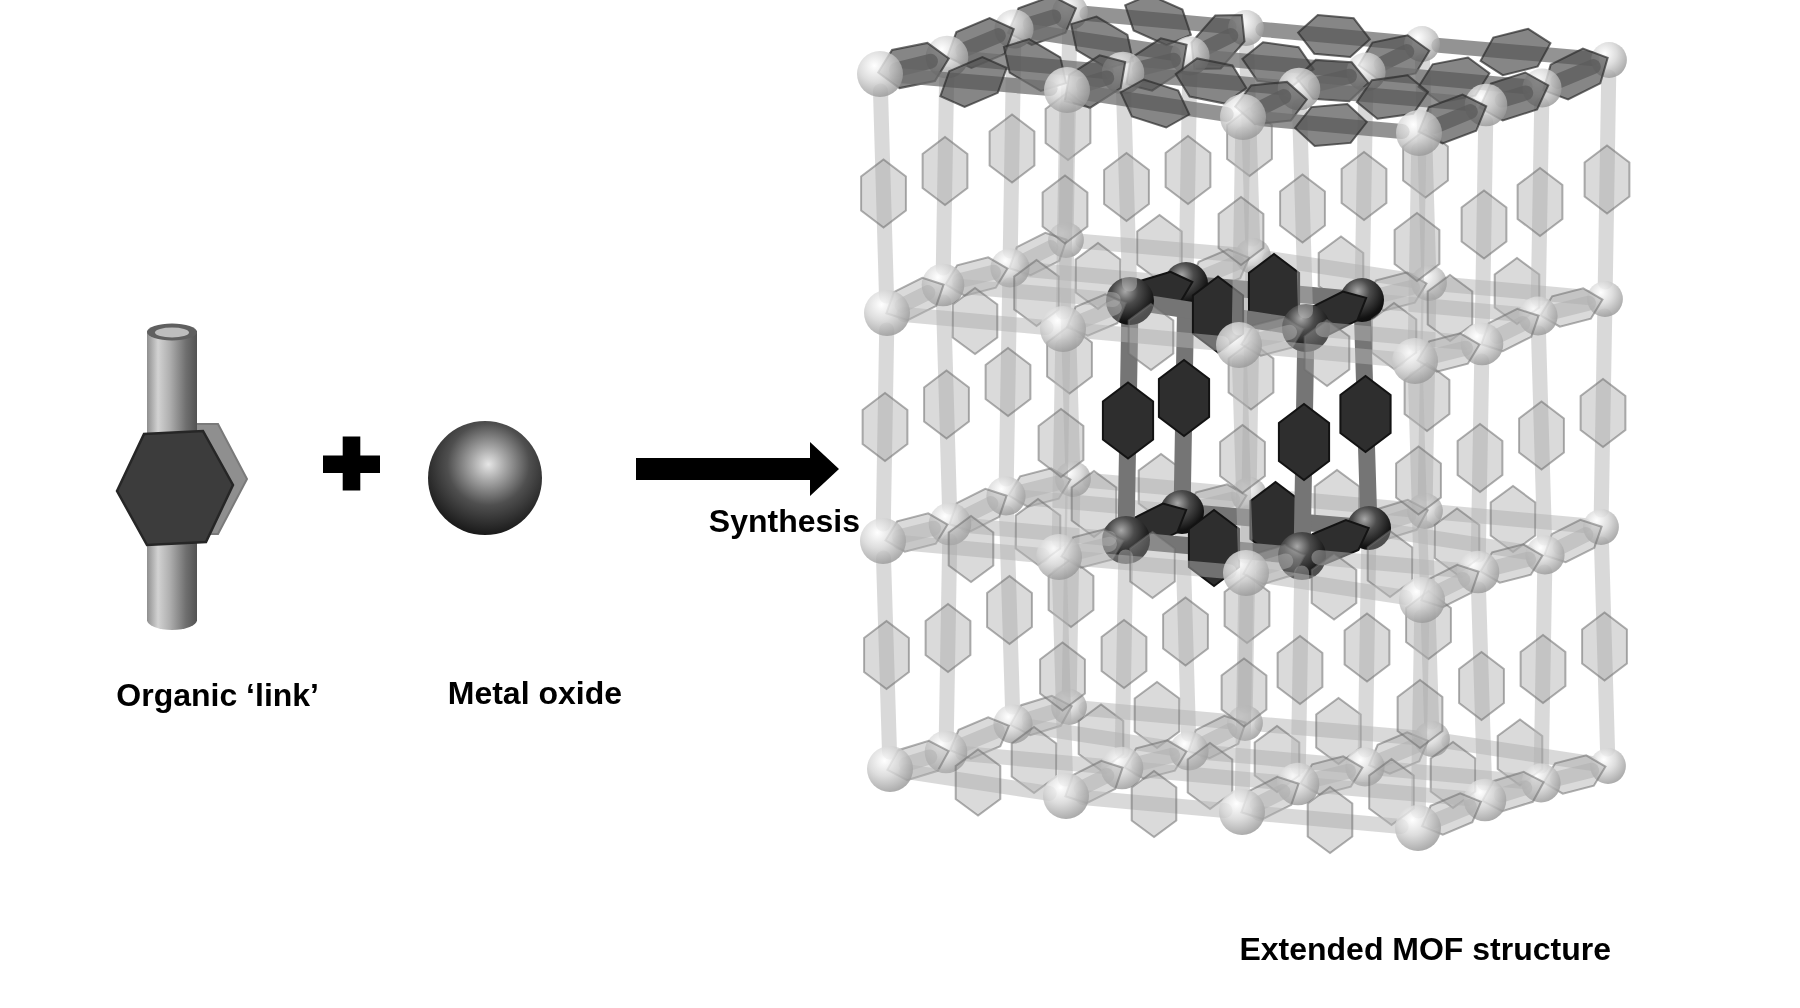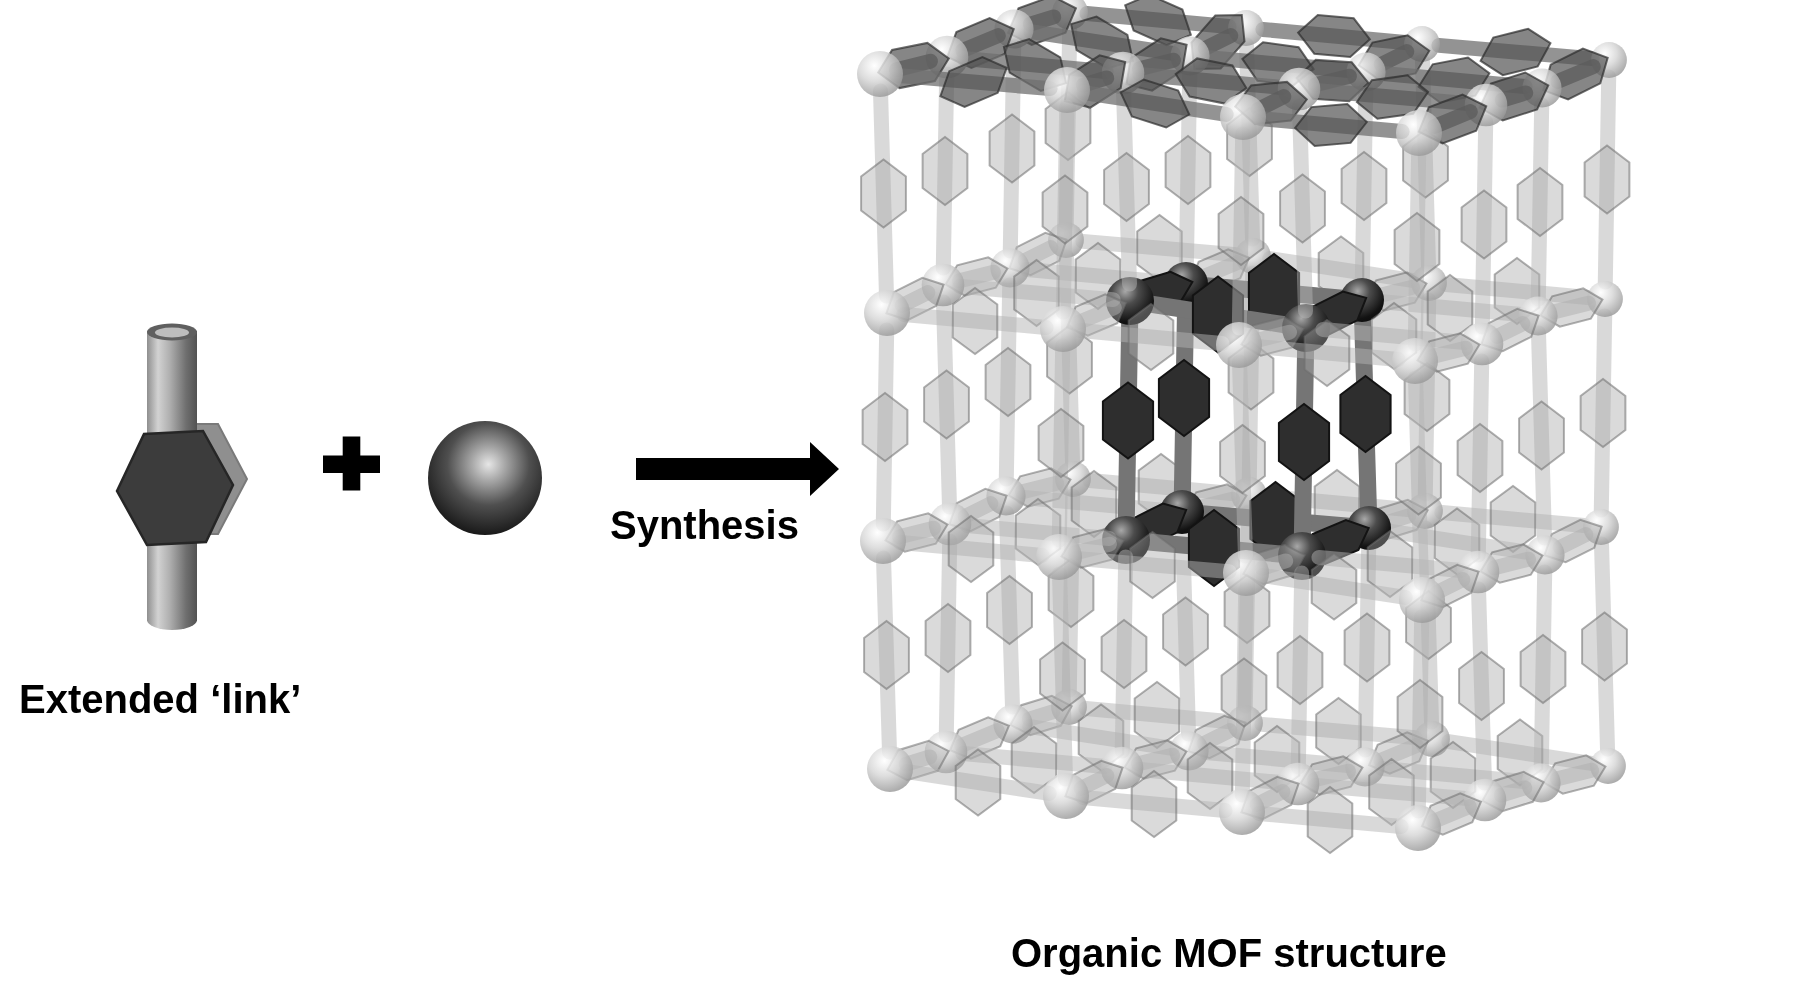--- a/index.html
+++ b/index.html
@@ -1,20 +1,20 @@
 <!DOCTYPE html>
 <html><head>
 <meta charset="utf-8">
 <style>
   html,body{margin:0;padding:0;background:#ffffff;}
   .stage{position:relative;width:1800px;height:1008px;background:#ffffff;overflow:hidden;
          font-family:"Liberation Sans",sans-serif;}
   .stage svg{position:absolute;left:0;top:0;}
-  .lbl{position:absolute;font-weight:700;font-size:40px;line-height:1.08;color:#000;
-       text-align:left;white-space:nowrap;}
+  .lbl{position:absolute;font-weight:700;font-size:32px;line-height:1.08;color:#000;
+       text-align:right;white-space:nowrap;}
 </style>
 </head>
 <body>
 
 <div class="stage">
 
   <svg width="1800" height="1008" viewBox="0 0 1800 1008">
     <defs>
       <linearGradient id="gCyl" x1="0" y1="0" x2="1" y2="0">
         <stop offset="0" stop-color="#8f8f8f"></stop>
@@ -420,20 +420,21 @@
           <circle cx="1246.0" cy="573.0" r="23" fill="url(#gL)" opacity="0.82"></circle>
           <circle cx="1422.0" cy="600.0" r="23" fill="url(#gL)" opacity="0.82"></circle>
           <circle cx="890.0" cy="769.0" r="23" fill="url(#gL)" opacity="0.82"></circle>
           <circle cx="1066.0" cy="796.0" r="23" fill="url(#gL)" opacity="0.82"></circle>
           <circle cx="1242.0" cy="812.0" r="23" fill="url(#gL)" opacity="0.82"></circle>
           <circle cx="1418.0" cy="828.0" r="23" fill="url(#gL)" opacity="0.82"></circle>
         </g>
       </g>
   </svg>
 
-  <div class="lbl" style="left:19px;top:678px;width:300px">Extended ‘link’</div>
-
+  <div class="lbl" style="left:19px;top:678px;width:300px">Organic ‘link’</div>
+
+  <div class="lbl" style="left:322px;top:676px;width:300px">Metal oxide</div>
 
 
   <div class="lbl" style="left:610px;top:504px;width:250px">Synthesis</div>
 
-  <div class="lbl" style="left:1011px;top:932px;width:600px">Organic MOF structure</div>
+  <div class="lbl" style="left:1011px;top:932px;width:600px">Extended MOF structure</div>
 </div>
 
 </body></html>

